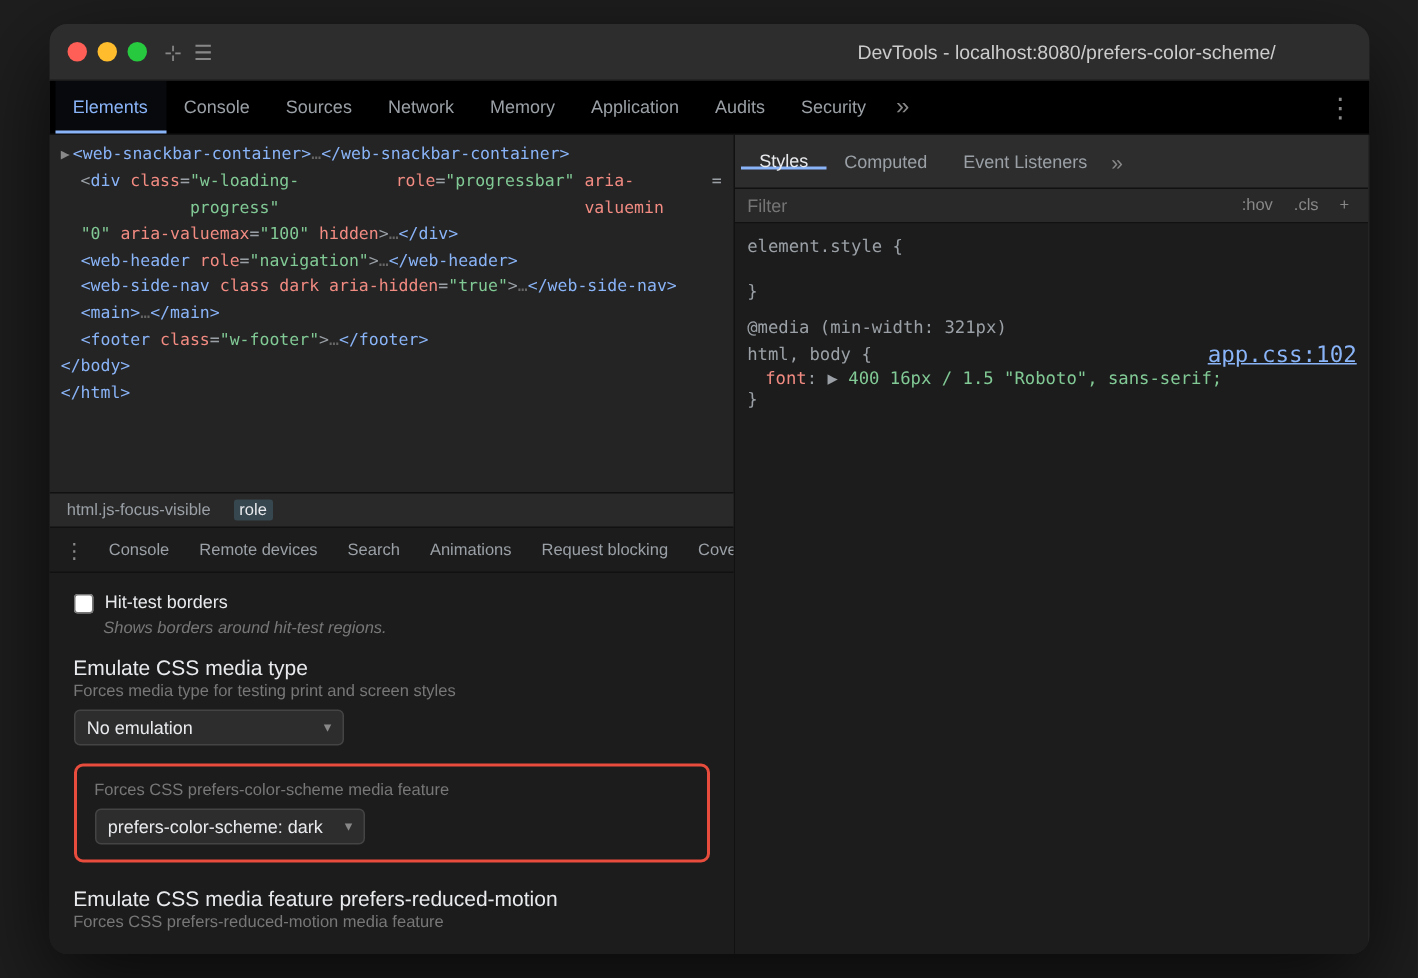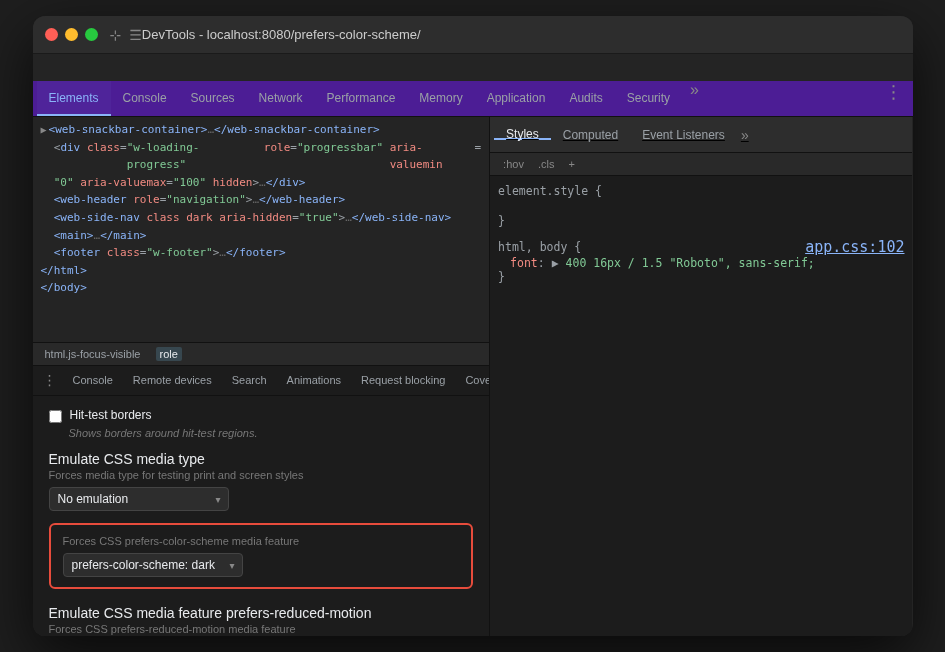--- a/index.html
+++ b/index.html
@@ -41,42 +41,41 @@
     .traffic-light {
       width: 13px;
       height: 13px;
       border-radius: 50%;
     }
     .tl-red { background: #ff5f56; }
     .tl-yellow { background: #ffbd2e; }
     .tl-green { background: #27c93f; }
     .title-text {
       flex: 1;
-      text-align: left;
+      text-align: right;
       color: #ccc;
       font-size: 13px;
       font-weight: 500;
     }
     .title-icons {
       display: flex;
       gap: 8px;
       color: #888;
       font-size: 14px;
     }
 
     
     .devtools-nav {
-      background: #4c1d95;
-      display: flex;
-      align-items: flex-start;
+      background: #000000;
+      display: flex;
+      align-items: center;
       height: 36px;
       padding: 0 4px;
       border-bottom: 1px solid #111;
       flex-shrink: 0;
-      margin-top: 27px;
     }
     .nav-tab {
       color: #9aa0a6;
       font-size: 12px;
       padding: 0 12px;
       height: 100%;
       display: flex;
       align-items: center;
       cursor: pointer;
       border-bottom: 2px solid transparent;
@@ -255,21 +254,20 @@
     }
 
     .styles-tabs {
       display: flex;
       align-items: center;
       background: #2d2d2d;
       height: 36px;
       padding: 12px 4px;
       border-bottom: 1px solid #111;
       flex-shrink: 0;
-      text-decoration: underline;
     }
     .stab {
       color: #9aa0a6;
       font-size: 12px;
       padding: 0 12px;
       height: 100%;
       display: flex;
       align-items: center;
       cursor: pointer;
     }
@@ -351,21 +349,20 @@
     </div>
     <div class="title-text">DevTools - localhost:8080/prefers-color-scheme/</div>
     <div style="width:50px"></div>
   </div>
 
   <div class="devtools-nav">
     <div class="nav-tab active">Elements</div>
     <div class="nav-tab">Console</div>
     <div class="nav-tab">Sources</div>
     <div class="nav-tab">Network</div>
-    <div class="nav-tab">Performance</div>
     <div class="nav-tab">Memory</div>
     <div class="nav-tab">Application</div>
     <div class="nav-tab">Audits</div>
     <div class="nav-tab">Security</div>
     <div class="nav-more">»</div>
     <div class="nav-menu-btn">⋮</div>
   </div>
 
   <div class="main-content">
 
@@ -393,24 +390,24 @@
         <div class="code-line">
           <span style="color:#9aa0a6">&nbsp;&nbsp;</span>
             <span style="color:#8ab4f8">&lt;main&gt;</span>
             <span style="color:#666">…</span>
             <span style="color:#8ab4f8">&lt;/main&gt;</span>
         </div>
         <div class="code-line">
           <span style="color:#9aa0a6">&nbsp;&nbsp;</span><span style="color:#8ab4f8">&lt;footer</span>&nbsp;<span style="color:#f28b82">class</span>=<span style="color:#81c995">"w-footer"</span>&gt;<span style="color:#666">…</span><span style="color:#8ab4f8">&lt;/footer&gt;</span>
         </div>
         <div class="code-line">
+          <span style="color:#8ab4f8">&lt;/body&gt;</span>
+        </div>
+        <div class="code-line">
           <span style="color:#8ab4f8">&lt;/html&gt;</span>
-        </div>
-        <div class="code-line">
-          <span style="color:#8ab4f8">&lt;/body&gt;</span>
         </div>
       </div>
 
       <div class="breadcrumb-bar">
         <span class="breadcrumb-item">html.js-focus-visible</span>
         <span style="color:#666;padding:0 4px">&nbsp;</span>
         <span class="breadcrumb-item active">role</span>
       </div>
 
       <div class="bottom-tabs">
@@ -471,38 +468,42 @@
     <div class="right-panel">
 
       <div class="styles-tabs">
         <div class="stab active">Styles</div>
         <div class="stab">Computed</div>
         <div class="stab">Event Listeners</div>
         <div class="stab-more">»</div>
       </div>
 
       <div class="styles-filter">
+        <input class="filter-input" type="text" placeholder="Filter" style="">
         <div class="filter-buttons">
           <span class="filter-btn">:hov</span>
           <span class="filter-btn">.cls</span>
           <span class="filter-btn">+</span>
         </div>
       </div>
 
       <div class="styles-content">
 
         <div class="style-block">
           <div class="style-selector">
             <span style="color:#9aa0a6">element.style {</span>
           </div>
           <div style="color:#9aa0a6;margin-left:12px">&nbsp;</div>
           <div style="color:#9aa0a6">}</div>
         </div>
 
         <div class="style-block">
+          <div class="style-selector">
+            <span style="color:#9aa0a6">@media (min-width: 321px)</span>
+          </div>
           <div style="display:flex;justify-content:space-between;align-items:center">
             <span style="color:#9aa0a6">html, body {</span>
             <a style="color:#8ab4f8;font-size:15px;text-decoration:underline;cursor:pointer">app.css:102</a>
           </div>
           <div class="style-rule">
             <span class="style-prop">font</span>: <span style="color:#9aa0a6">▶</span> <span class="style-val">400 16px / 1.5 "Roboto", sans-serif;</span>
           </div>
           <div style="color:#9aa0a6">}</div>
         </div>
 

